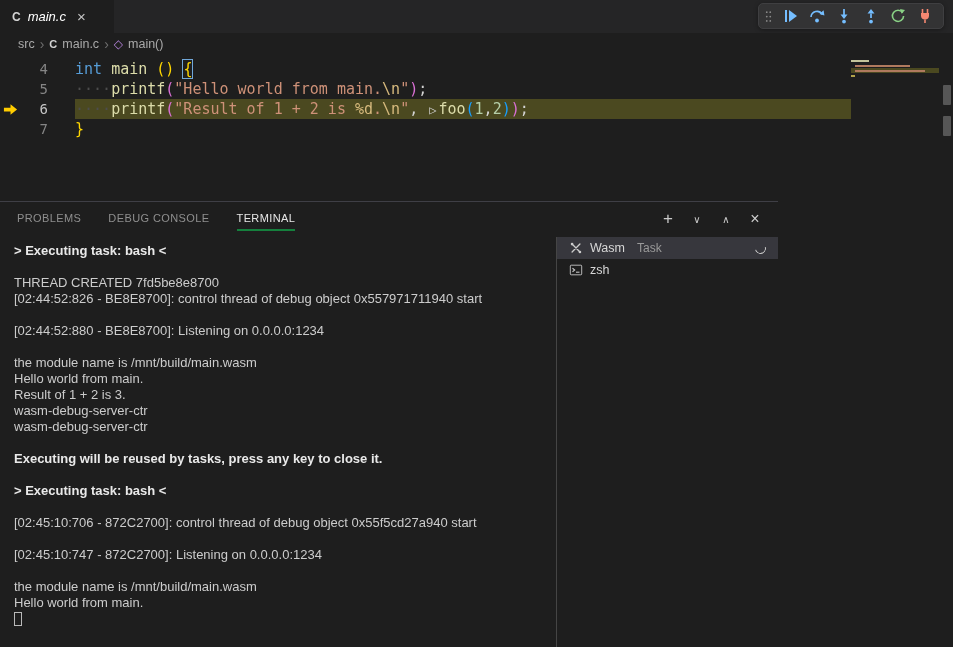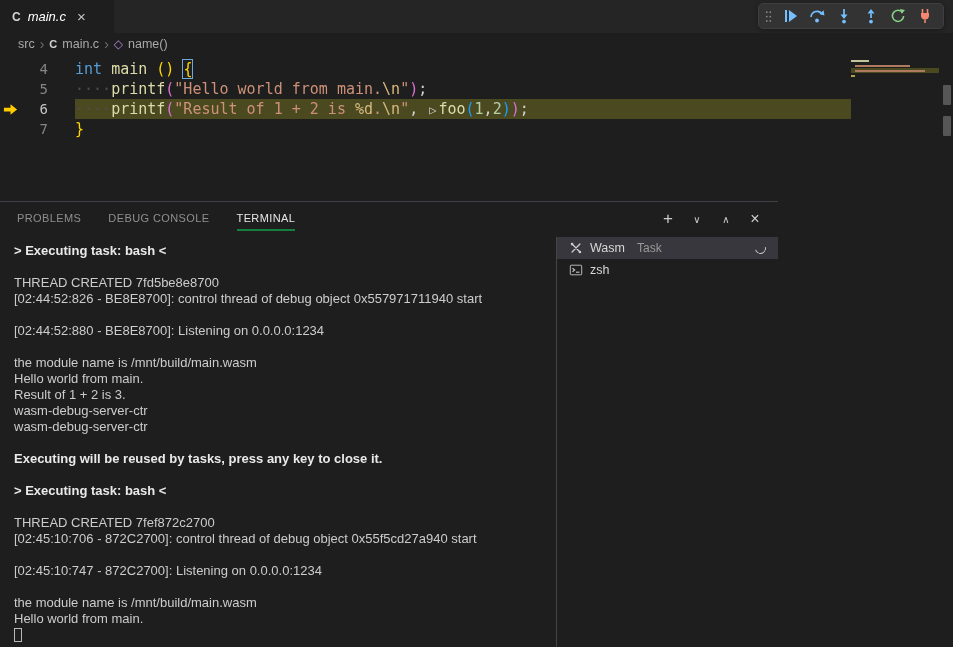--- a/index.html
+++ b/index.html
@@ -146,21 +146,21 @@
   </div>
 </div>
 
 <div class="breadcrumbs" id="breadcrumbs">
     <span class="bc-item">src</span>
     <span class="bc-sep">›</span>
     <span class="bc-cicon">C</span>
     <span class="bc-item">main.c</span>
     <span class="bc-sep">›</span>
     <span class="bc-micon">◇</span>
-    <span class="bc-item">name()</span>
+    <span class="bc-item">main()</span>
   </div>
 
 <div class="editor">
   <div id="editor-lines">
       <div class="code-line">
         <span class="ln">4</span>
         <span class="lc"><span class="tok tok-kw">int</span><span class="tok tok-plain"> </span><span class="tok tok-fn">main</span><span class="tok tok-plain"> </span><span class="tok tok-brace1">()</span><span class="tok tok-plain"> </span><span class="tok tok-brace1 tok-box">{</span></span>
       </div>
       <div class="code-line">
         <span class="ln">5</span>
@@ -225,21 +225,20 @@
       <div class="t-line">the module name is /mnt/build/main.wasm</div>
       <div class="t-line">Hello world from main.</div>
       <div class="t-line">Result of 1 + 2 is 3.</div>
       <div class="t-line">wasm-debug-server-ctr</div>
       <div class="t-line">wasm-debug-server-ctr</div>
       <div class="t-line">&nbsp;</div>
       <div class="t-line t-bold">Executing will be reused by tasks, press any key to close it.</div>
       <div class="t-line">&nbsp;</div>
       <div class="t-line t-bold">&gt; Executing task: bash &lt;</div>
       <div class="t-line">&nbsp;</div>
-      <div class="t-line">THREAD CREATED 7fef872c2700</div>
       <div class="t-line">[02:45:10:706 - 872C2700]: control thread of debug object 0x55f5cd27a940 start</div>
       <div class="t-line">&nbsp;</div>
       <div class="t-line">[02:45:10:747 - 872C2700]: Listening on 0.0.0.0:1234</div>
       <div class="t-line">&nbsp;</div>
       <div class="t-line">the module name is /mnt/build/main.wasm</div>
       <div class="t-line">Hello world from main.</div>
       <div class="t-line"><span class="t-cursor">&nbsp;</span></div>
     </div>
   <div class="terminal-sidebar" id="terminal-sidebar">
       <div class="sb-row active">

